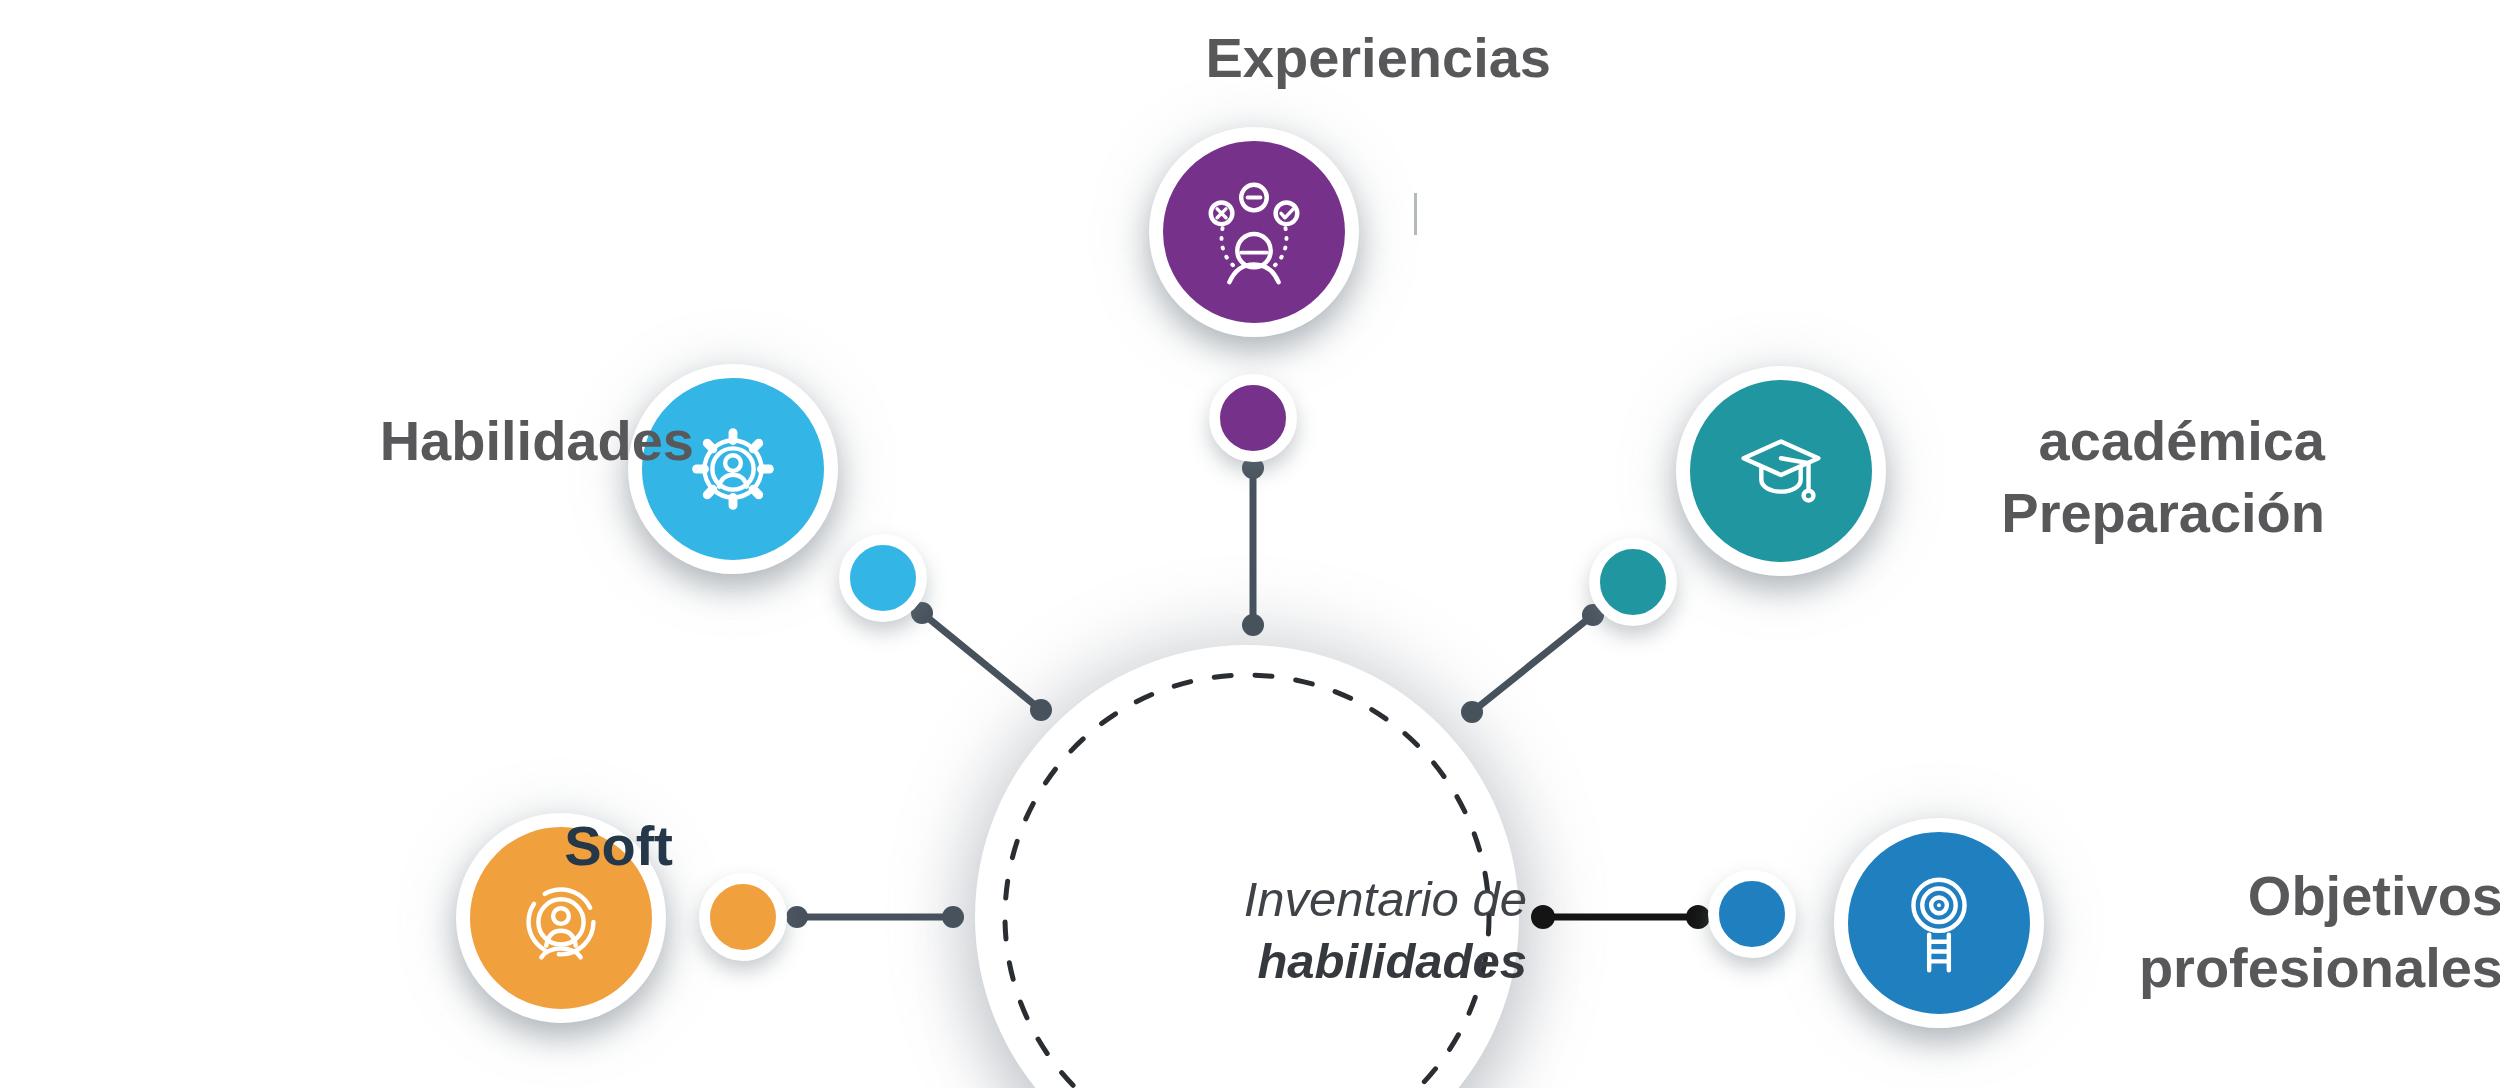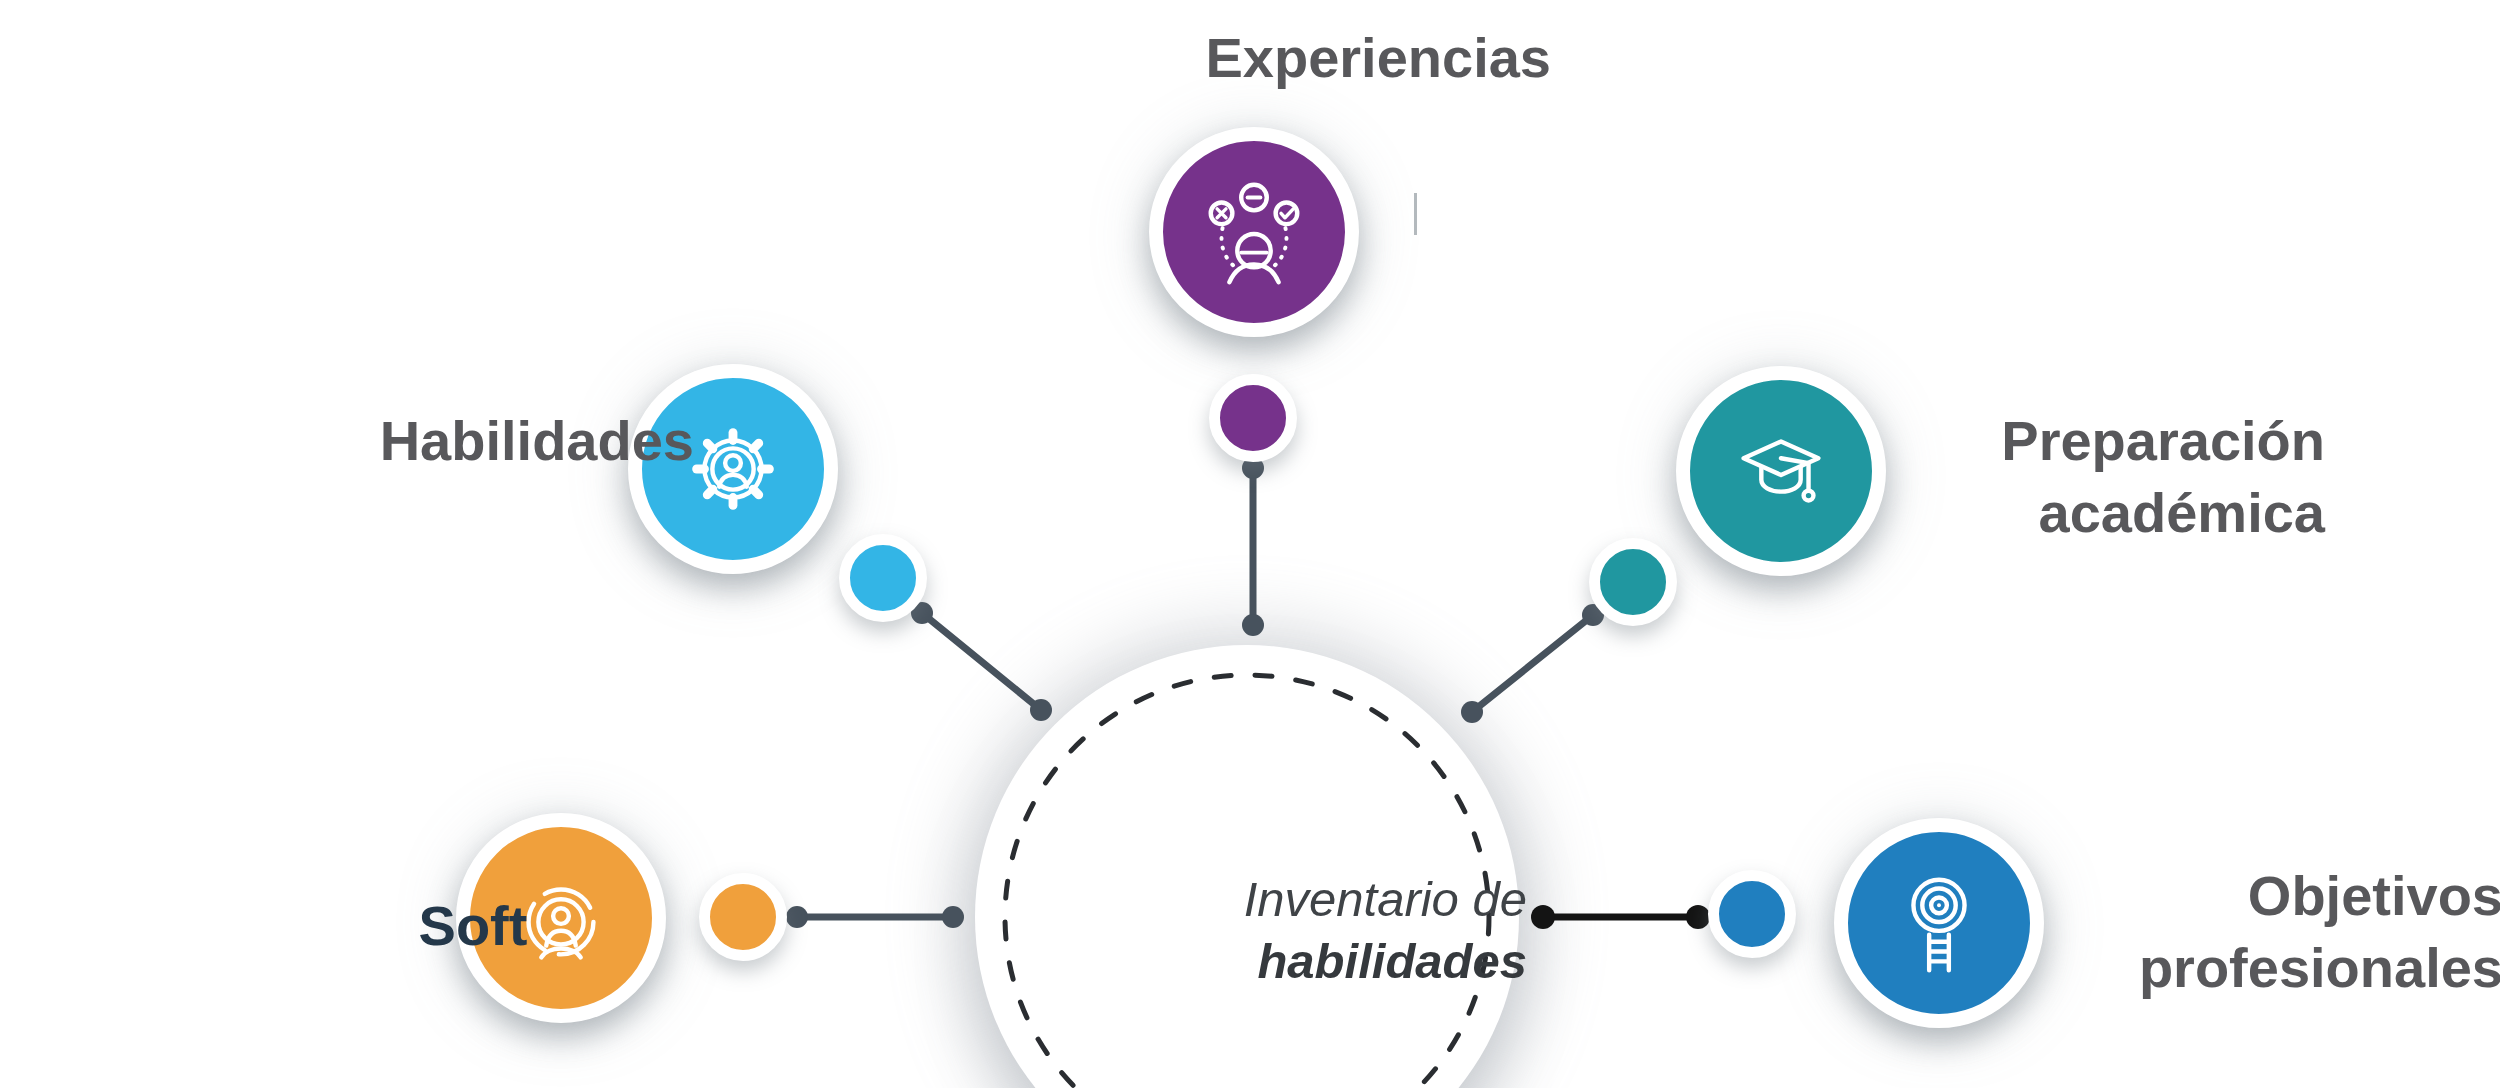--- a/index.html
+++ b/index.html
@@ -43,21 +43,21 @@
 
   
   .label{
     position:absolute;font-weight:700;font-size:56px;line-height:72px;
     color:var(--heading_text);text-align:right;letter-spacing:0;
   }
   .label .line{display:block;}
   .label-experiencias{left:951px;top:26px;width:600px;line-height:64px;}
   .label-habilidades{left:194px;top:405px;width:500px;}
   .label-preparacion{left:1825px;top:405px;width:500px;}
-  .label-soft{left:273px;top:894px;width:400px;text-align:center;line-height:64px;color:var(--soft_text);}
+  .label-soft{left:273px;top:814px;width:400px;text-align:right;line-height:64px;color:var(--soft_text);}
   .label-objetivos{left:2003px;top:860px;width:500px;}
 
   
   .center-text{position:absolute;left:967px;top:868px;width:560px;text-align:right;color:var(--center_text);font-style:italic;}
   .center-text .ct1{font-size:49px;line-height:62px;font-weight:400;}
   .center-text .ct2{font-size:49px;line-height:62px;font-weight:700;color:#35393D;}
 
   
   .caret-artifact{position:absolute;left:1414px;top:193px;width:3px;height:42px;background:#B3B9BD;}
 </style>
@@ -181,22 +181,22 @@
 
   <div class="label label-experiencias">
     <span class="line">Experiencias</span>
   </div>
 
   <div class="label label-habilidades">
     <span class="line">Habilidades</span>
   </div>
 
   <div class="label label-preparacion">
+    <span class="line">académica</span>
     <span class="line">Preparación</span>
-    <span class="line">académica</span>
   </div>
 
   <div class="label label-soft">
     <span class="line">Soft</span>
   </div>
 
   <div class="label label-objetivos">
     <span class="line">Objetivos</span>
     <span class="line">profesionales</span>
   </div>

